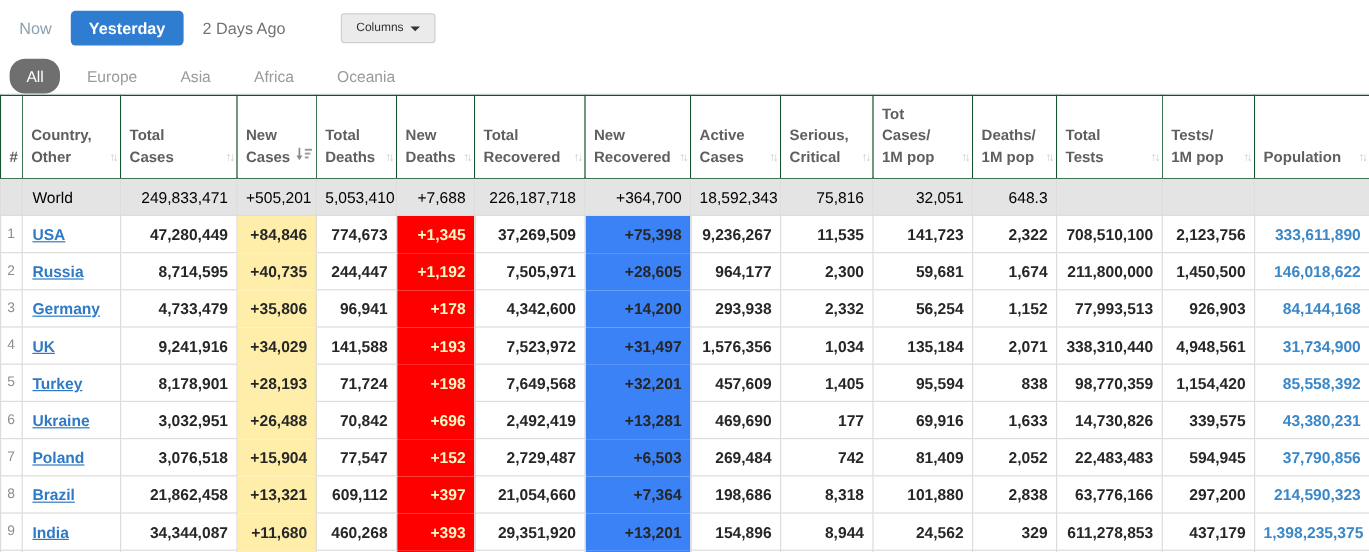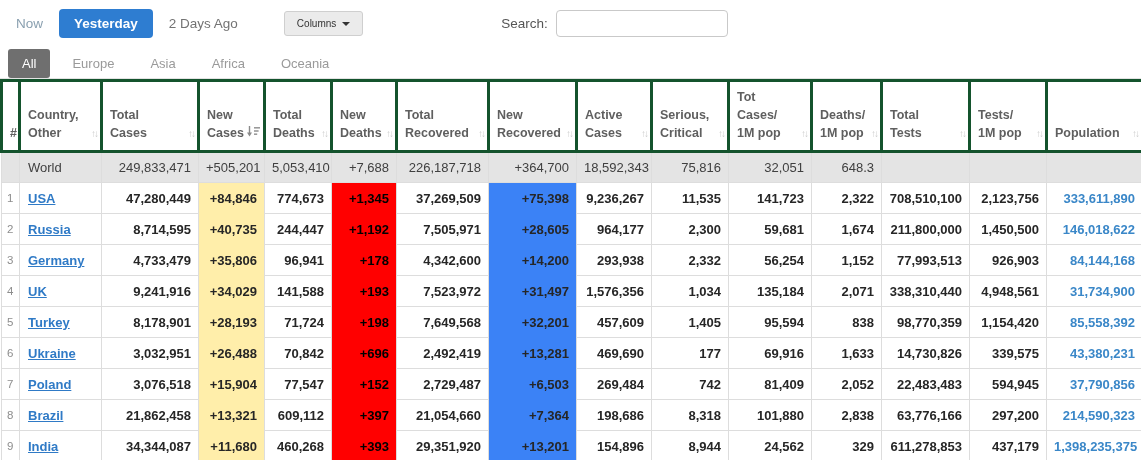--- a/index.html
+++ b/index.html
@@ -69,37 +69,37 @@
   .tab {
     color: #9a9a9a;
     padding: 7px 14px;
     margin-right: 8px;
     cursor: pointer;
     white-space: nowrap;
   }
   .tab.active {
     background: #6f6f6f;
     color: #fff;
-    border-radius: 3px;
+    border-radius: 13px;
   }
   
   table {
     border-collapse: collapse;
     table-layout: fixed;
     width: 1141px;
     font-size: 13px;
   }
   th {
     vertical-align: bottom;
     text-align: left;
     font-weight: bold;
     font-size: 12.5px;
     color: #5f5f5f;
     padding: 6px 16px 8px 7px;
-    border: 3px solid #14532d;
+    border: 1px solid #14532d;
     background: #fff;
     position: relative;
     line-height: 1.45;
   }
   th .sort-icon {
     position: absolute;
     right: 3px;
     bottom: 9px;
     font-size: 10px;
     color: #ccc;
@@ -108,29 +108,29 @@
   }
   td {
     border: 1px solid #ddd;
     padding: 7px 7px;
     white-space: nowrap;
     height: 31px;
   }
   td.rank { color: #8d8d8d; font-size: 11.5px; padding-left: 5px; }
   td.country { padding-left: 8px; }
   td.num { text-align: right; font-weight: bold; color: #262626; }
-  tr.world td { background: #e4e4e4; font-weight: normal; color: #404040; }
+  tr.world td { background: #e4e4e4; font-weight: normal; color: #000000; }
   td.cell-yellow {
     background: #ffeeaa;
     border-top-color: transparent;
     border-bottom-color: transparent;
   }
   td.cell-red {
     background: #ff0000;
-    color: #000000;
+    color: #fef9c3;
     border-top-color: transparent;
     border-bottom-color: transparent;
   }
   td.cell-green {
     background: #3b82f6;
     border-top-color: transparent;
     border-bottom-color: transparent;
   }
   a.country-link {
     color: #2f7ac6;
@@ -151,24 +151,20 @@
 <div class="toolbar">
   <span class="tf-link">Now</span>
   <span class="tf-active">Yesterday</span>
   <span class="tf-muted">2 Days Ago</span>
 
   <button class="columns-btn">
     <span>Columns</span>
     <span class="caret"></span>
   </button>
 
-  <div class="search-group">
-    <span class="search-label">Search:</span>
-    <input class="search-input" type="text" value="" style="">
-  </div>
 </div>
 
 <div class="tabs">
   <span class="tab active">All</span>
   <span class="tab">Europe</span>
   <span class="tab">Asia</span>
   <span class="tab">Africa</span>
   <span class="tab">Oceania</span>
 </div>
 

